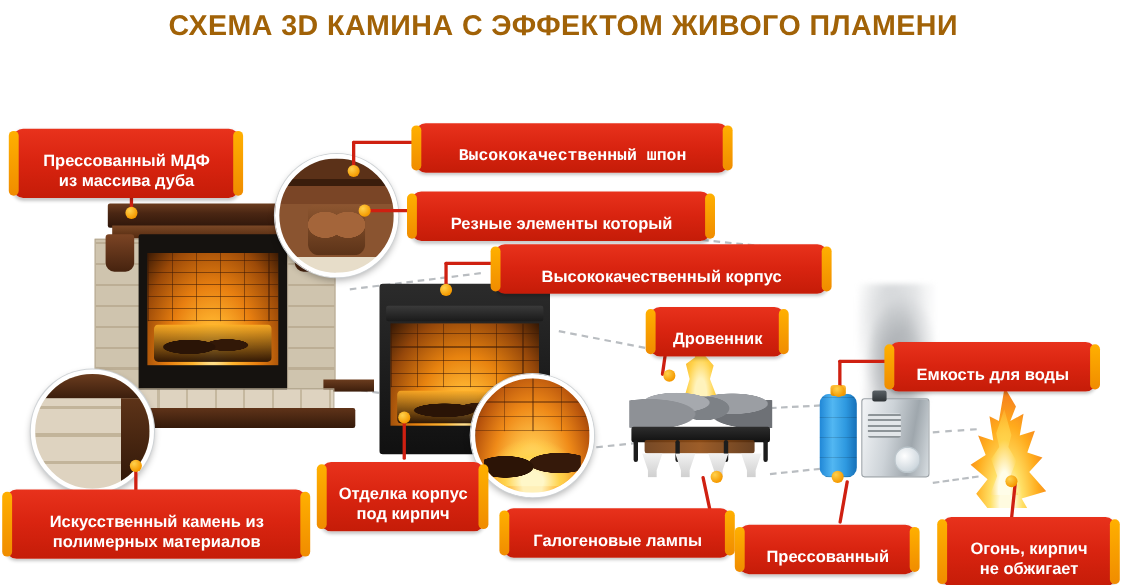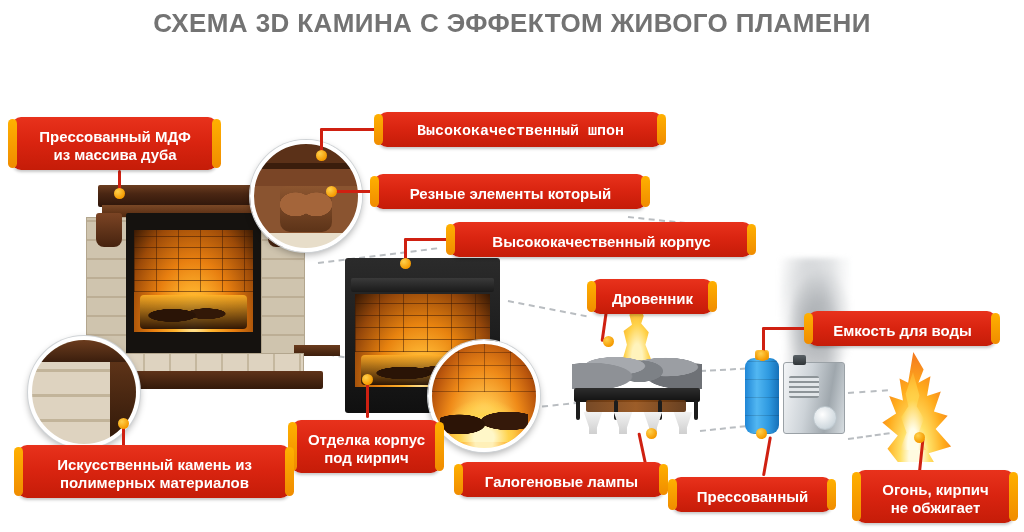--- a/index.html
+++ b/index.html
@@ -11,34 +11,34 @@
     background:#ffffff;
     overflow:hidden;
   }
 
   
   #title{
     position:absolute;left:0;top:8px;width:1024px;
     text-align:center;
     font-size:26px;font-weight:bold;
     letter-spacing:0.4px;
-    color:#737373;
+    color:#a16207;
     white-space:nowrap;
   }
 
   
   .label{
     position:absolute;
     background:linear-gradient(180deg,#e8321c 0%, #d92410 48%, #c51c08 100%);
     color:#ffffff;
     font-weight:bold;
     font-size:15px;
     line-height:18px;
     border-radius:9px;
-    padding:11px 12px 6px 13px;
+    padding:21px 12px 6px 13px;
     text-align:center;
     white-space:pre-line;
     box-shadow:0 2px 3px rgba(0,0,0,0.22);
     box-sizing:border-box;
     z-index:40;
   }
   .label::before{
     content:"";
     position:absolute;left:-4px;top:2px;bottom:2px;width:9px;
     background:linear-gradient(180deg,#ffb000,#f08c00);
@@ -435,20 +435,20 @@
 
   <div class="label" style="left:12px;top:117px;width:205px;">Прессованный МДФ
 из массива дуба</div>
   <div class="label" style="left:378px;top:112px;width:284px;font-family:Liberation Mono, monospace;">Высококачественный шпон</div>
   <div class="label" style="left:374px;top:174px;width:272px;">Резные элементы который</div>
   <div class="label" style="left:450px;top:222px;width:302px;">Высококачественный корпус</div>
   <div class="label" style="left:591px;top:279px;width:122px;">Дровенник</div>
   <div class="label" style="left:808px;top:311px;width:188px;">Емкость для воды</div>
   <div class="label" style="left:292px;top:420px;width:148px;">Отделка корпус
 под кирпич</div>
-  <div class="label" style="left:18px;top:445px;width:272px;text-align:center;">Искусственный камень из
+  <div class="label" style="left:6px;top:445px;width:272px;text-align:center;">Искусственный камень из
 полимерных материалов</div>
   <div class="label" style="left:458px;top:462px;width:206px;">Галогеновые лампы</div>
   <div class="label" style="left:672px;top:477px;width:160px;">Прессованный</div>
   <div class="label" style="left:856px;top:470px;width:158px;">Огонь, кирпич
 не обжигает</div>
 
 </div>
 
 </body></html>

